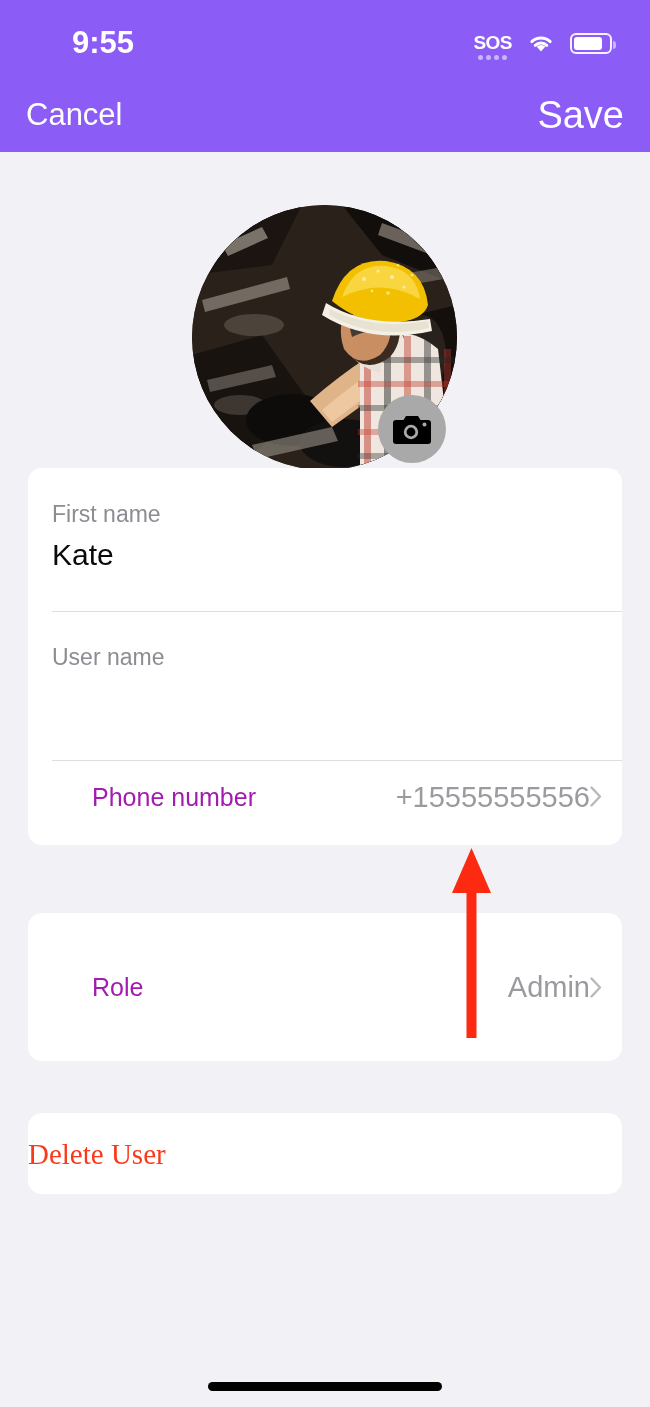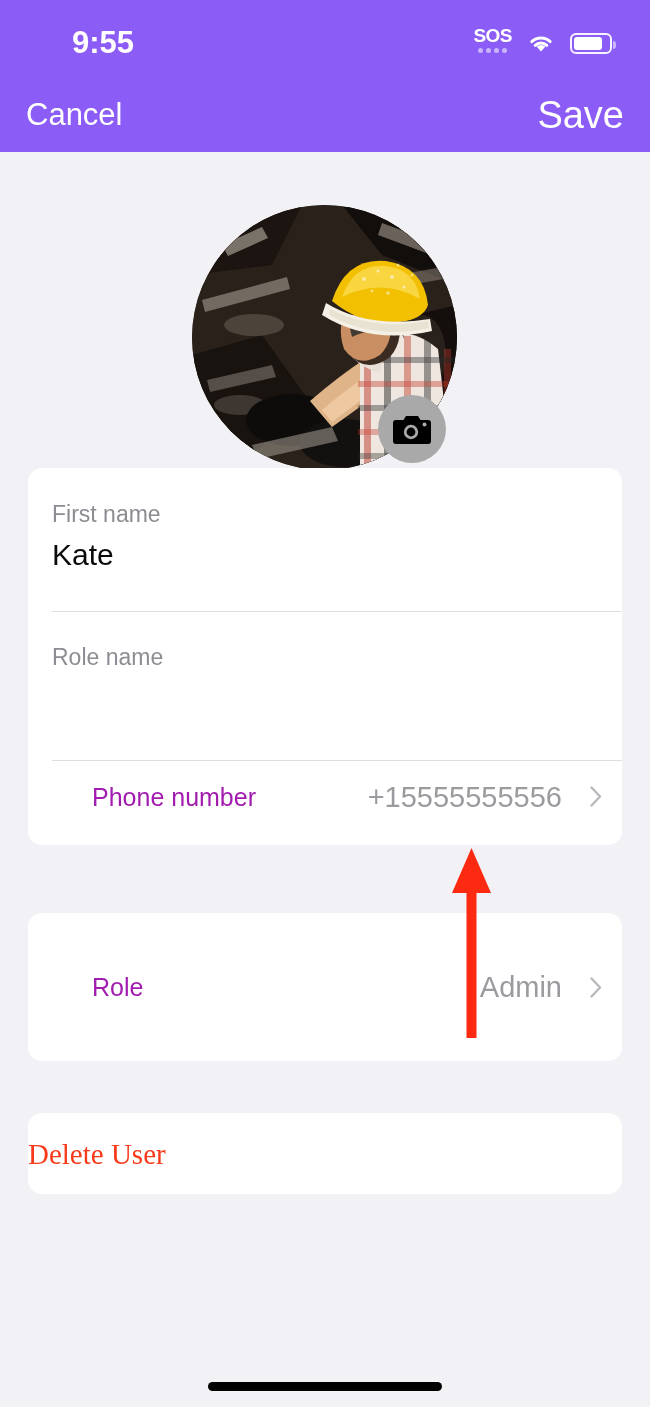--- a/index.html
+++ b/index.html
@@ -47,21 +47,21 @@
     top: 26px;
     display: flex;
     align-items: center;
     gap: 15px;
     height: 34px;
   }
   .sos {
     display: flex;
     flex-direction: column;
     align-items: center;
-    justify-content: flex-start;
+    justify-content: flex-end;
     height: 34px;
   }
   .sos-text {
     color: #ffffff;
     font-size: 19px;
     font-weight: bold;
     letter-spacing: -0.5px;
     line-height: 20px;
   }
   .sos-dots {
@@ -218,21 +218,21 @@
     line-height: 34px;
     margin-left: 40px;
   }
   .row-right {
     position: absolute;
     right: 20px;
     top: 50%;
     transform: translateY(-50%);
     display: flex;
     align-items: center;
-    gap: 28px;
+    gap: 0;
   }
   .row-value {
     color: #9a9a9f;
     font-size: 29px;
     line-height: 34px;
   }
   .chevron {
     width: 12px; height: 21px;
     display: block;
   }
@@ -404,21 +404,21 @@
 
 <div class="card" id="card-names">
 
   <div class="field">
     <div class="field-label">First name</div>
     <div class="field-value">Kate</div>
   </div>
   <div class="separator" id="sep-1"></div>
 
   <div class="field">
-    <div class="field-label">Role name</div>
+    <div class="field-label">User name</div>
   </div>
   <div class="separator" id="sep-2"></div>
 
   <div class="row">
     <div class="row-label">Phone number</div>
     <div class="row-right">
       <span class="row-value">+15555555556</span>
       <span class="chevron">
         <svg viewBox="0 0 12 21" xmlns="http://www.w3.org/2000/svg">
           <path d="M1.5 1.5 L10 10.5 L1.5 19.5" stroke="#b8b8bd" stroke-width="2.4" fill="none" stroke-linecap="round" stroke-linejoin="round"></path>

